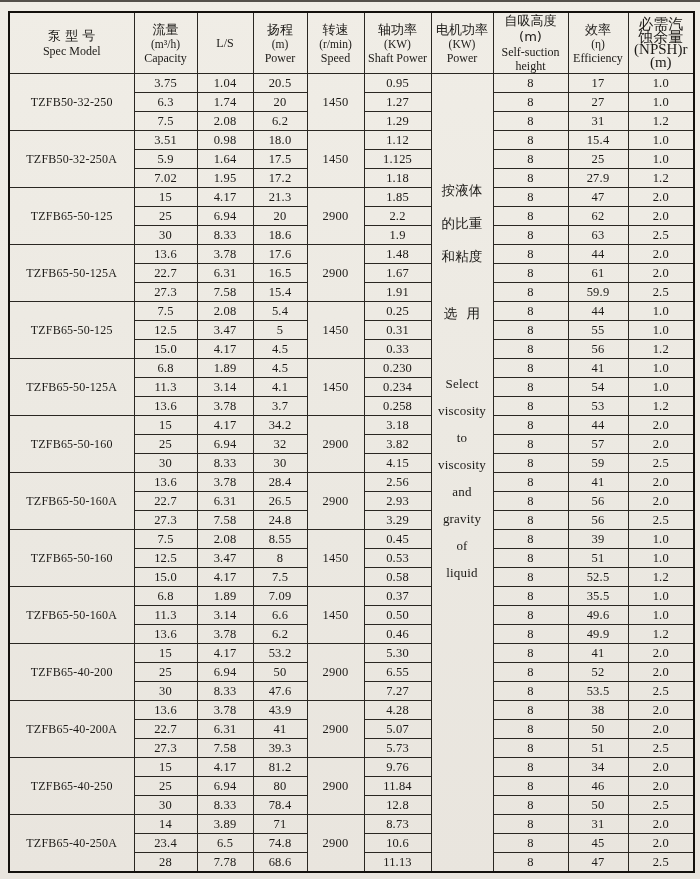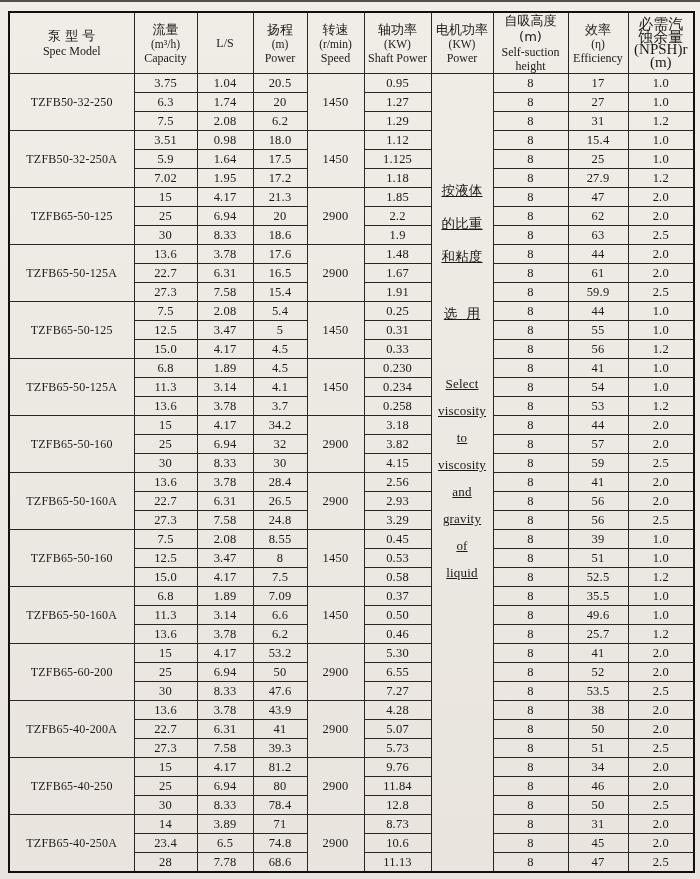--- a/index.html
+++ b/index.html
@@ -30,21 +30,21 @@
   }
   thead th { height:54px; }
   tbody td { height:18px; font-size:12.5px; letter-spacing:0.2px; }
 
   .hl-zh  { font-size:13px;  line-height:16px; font-family:"DejaVu Sans","Liberation Sans",sans-serif; }
   .hl-sub { font-size:11.5px; line-height:13px; }
   .hl-en  { font-size:12px;  line-height:14px; }
   .hl-tight { font-size:15px; line-height:12.5px; }
 
   td.model { font-size:12px; letter-spacing:0.2px; }
-  td.power-note { vertical-align:top;text-decoration:underline; }
+  td.power-note { vertical-align:top; }
   .note-zh { padding-top:100px; font-size:13.5px; line-height:33px;
              font-family:"DejaVu Sans","Liberation Sans",sans-serif; white-space:pre; }
   .note-zh div:last-child { margin-top:24px; }
   .note-en { margin-top:40px; font-size:13px; line-height:27px; }
 </style>
 </head>
 <body>
 
 <div class="page">
   <div class="top-rule"></div>
@@ -408,25 +408,25 @@
           <td>8</td>
           <td>49.6</td>
           <td>1.0</td>
         </tr>
         <tr>
           <td>13.6</td>
           <td>3.78</td>
           <td>6.2</td>
           <td>0.46</td>
           <td>8</td>
-          <td>25.7</td>
+          <td>49.9</td>
           <td>1.2</td>
         </tr>
         <tr>
-          <td rowspan="3" class="model">TZFB65-60-200</td>
+          <td rowspan="3" class="model">TZFB65-40-200</td>
           <td>15</td>
           <td>4.17</td>
           <td>53.2</td>
           <td rowspan="3">2900</td>
           <td>5.30</td>
           <td>8</td>
           <td>41</td>
           <td>2.0</td>
         </tr>
         <tr>

